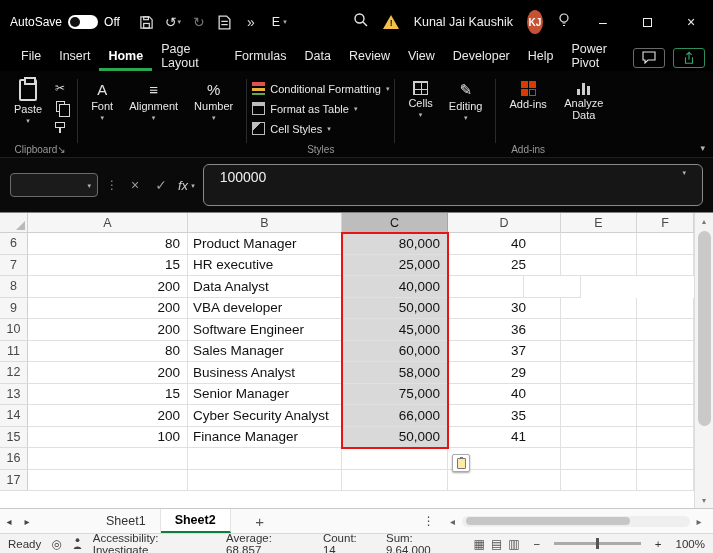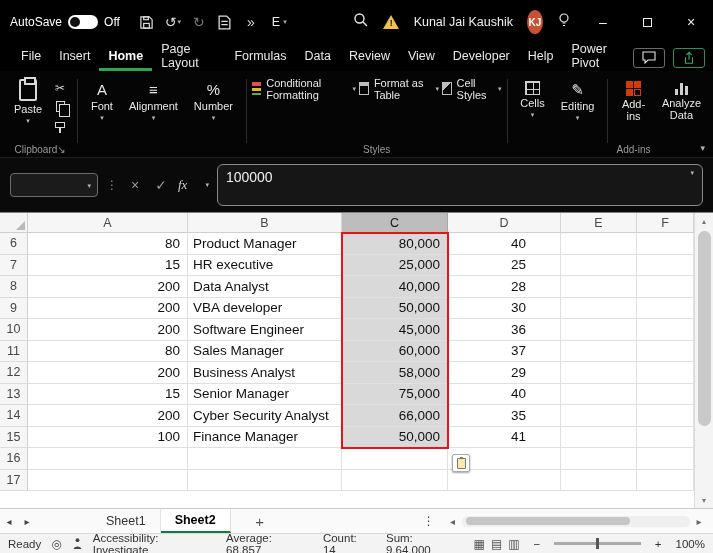--- a/index.html
+++ b/index.html
@@ -47,43 +47,43 @@
   .rlabel{font-size:11px;color:#e8e8e8;}
   .chev{font-size:7px;color:#b5b5b5;line-height:1;}
   .smallcol{display:flex;flex-direction:column;gap:4px;padding:6px 4px;align-items:center;}
   .sicon{width:16px;height:14px;display:flex;align-items:center;justify-content:center;color:#d9d9d9;font-size:12px;}
   .copyicon{position:relative;width:9px;height:11px;border:1px solid #d9d9d9;}
   .copyicon:after{content:"";position:absolute;left:2px;top:2px;width:9px;height:11px;border:1px solid #d9d9d9;background:#050505;}
   .painter{width:10px;height:6px;border:1px solid #d9d9d9;position:relative;margin-top:2px;}
   .painter:after{content:"";position:absolute;left:3px;top:5px;width:2px;height:5px;background:#d9d9d9;}
   .cbtn{display:flex;flex-direction:column;align-items:center;gap:2px;padding:6px 8px 0 8px;text-align:center;}
   .cbtn .bigglyph{font-size:15px;color:#e3e3e3;line-height:17px;}
-  .stylescol{display:flex;flex-direction:row;align-items:flex-start;gap:3px;padding-top:5px;}
+  .stylescol{display:flex;flex-direction:column;align-items:flex-start;gap:3px;padding-top:5px;}
   .stylebtn{display:flex;align-items:center;gap:5px;height:17px;}
   .stylebtn .lbl{font-size:11px;color:#e8e8e8;}
   .mi{width:13px;height:13px;border:1px solid #bdbdbd;}
   .mi.cf{background:linear-gradient(#e05252 0 4px,#050505 4px 6px,#e8b23c 6px 9px,#050505 9px 11px,#6aa84f 11px 13px);border:none;}
   .mi.tbl{background:linear-gradient(#bdbdbd 0 3px,transparent 3px);}
   .mi.cs{background:linear-gradient(135deg,#bdbdbd 0 5px,transparent 5px);}
   .cellsicon{width:15px;height:14px;border:1px solid #cfcfcf;background-image:linear-gradient(#cfcfcf 1px,transparent 1px),linear-gradient(90deg,#cfcfcf 1px,transparent 1px);background-size:7px 7px;}
   .addinsicon{width:15px;height:15px;display:grid;grid-template-columns:7px 7px;grid-template-rows:7px 7px;gap:1px;}
   .addinsicon span{background:#d83b01;}
   .addinsicon span:last-child{background:none;border:1px solid #d83b01;}
   .bars{display:flex;align-items:flex-end;gap:2px;height:14px;}
   .bars i{width:3px;background:#cfcfcf;display:block;}
   .collapse-chev{position:absolute;right:8px;bottom:4px;color:#b5b5b5;font-size:9px;}
 
   
   .fbar{height:55px;background:#0a0a0a;display:flex;align-items:center;gap:8px;padding:0 10px;flex:none;border-top:1px solid #1e1e1e;}
   .namebox{width:88px;height:24px;background:#1b1b1b;border:1px solid #6b6b6b;border-radius:4px;display:flex;align-items:center;justify-content:space-between;padding:0 6px;color:#ddd;font-size:12px;}
   .vdots{color:#8a8a8a;font-size:12px;}
   .fbtn{color:#9b9b9b;font-size:14px;width:18px;text-align:center;}
-  .fxwrap{display:flex;align-items:center;gap:18px;color:#cfcfcf;font-family:Liberation Serif, serif;}
+  .fxwrap{display:flex;align-items:center;gap:3px;color:#cfcfcf;}
   .fx{font-style:italic;font-size:13px;}
-  .ffield{flex:1;height:42px;background:#161616;border:1px solid #8a8a8a;border-radius:6px;padding:4px 8px;display:flex;align-items:flex-start;justify-content:space-between;color:#f0f0f0;font-size:14px;}
+  .ffield{flex:1;height:42px;background:#161616;border:1px solid #8a8a8a;border-radius:6px;padding:4px 16px;display:flex;align-items:flex-start;justify-content:space-between;color:#f0f0f0;font-size:14px;}
 
   
   .gridarea{height:296px;background:#fff;position:relative;flex:none;overflow:hidden;border-top:1px solid #808080;}
   .hrow{display:flex;height:20px;width:694px;}
   .corner{width:28px;background:#f4f4f4;border-right:1px solid #cfcfcf;border-bottom:1px solid #cfcfcf;position:relative;}
   .corner .tri{position:absolute;right:2px;bottom:2px;width:0;height:0;border-left:9px solid transparent;border-bottom:9px solid #b9b9b9;}
   .ch{background:#f6f6f6;border-right:1px solid #d4d4d4;border-bottom:1px solid #cfcfcf;color:#474747;font-size:12.5px;display:flex;align-items:center;justify-content:center;}
   .ch.sel{background:#bdbdbd;color:#151515;border-right-color:#a6a6a6;}
   .grow{display:flex;height:21.5px;width:694px;}
   .rh{width:28px;background:#f6f6f6;border-right:1px solid #cfcfcf;border-bottom:1px solid #dcdcdc;color:#474747;font-size:12.5px;display:flex;align-items:center;justify-content:center;flex:none;}
@@ -420,21 +420,20 @@
         <div class="c wC num hl">25,000</div>
         <div class="c wD numD">25</div>
         <div class="c wE"></div>
         <div class="c wF"></div>
       </div>
     <div class="grow">
         <div class="rh">8</div>
         <div class="c wA num">200</div>
         <div class="c wB txt">Data Analyst</div>
         <div class="c wC num hl">40,000</div>
-        <div class="c wD numD">28</div>
         <div class="c wE"></div>
         <div class="c wF"></div>
       </div>
     <div class="grow">
         <div class="rh">9</div>
         <div class="c wA num">200</div>
         <div class="c wB txt">VBA developer</div>
         <div class="c wC num hl">50,000</div>
         <div class="c wD numD">30</div>
         <div class="c wE"></div>

